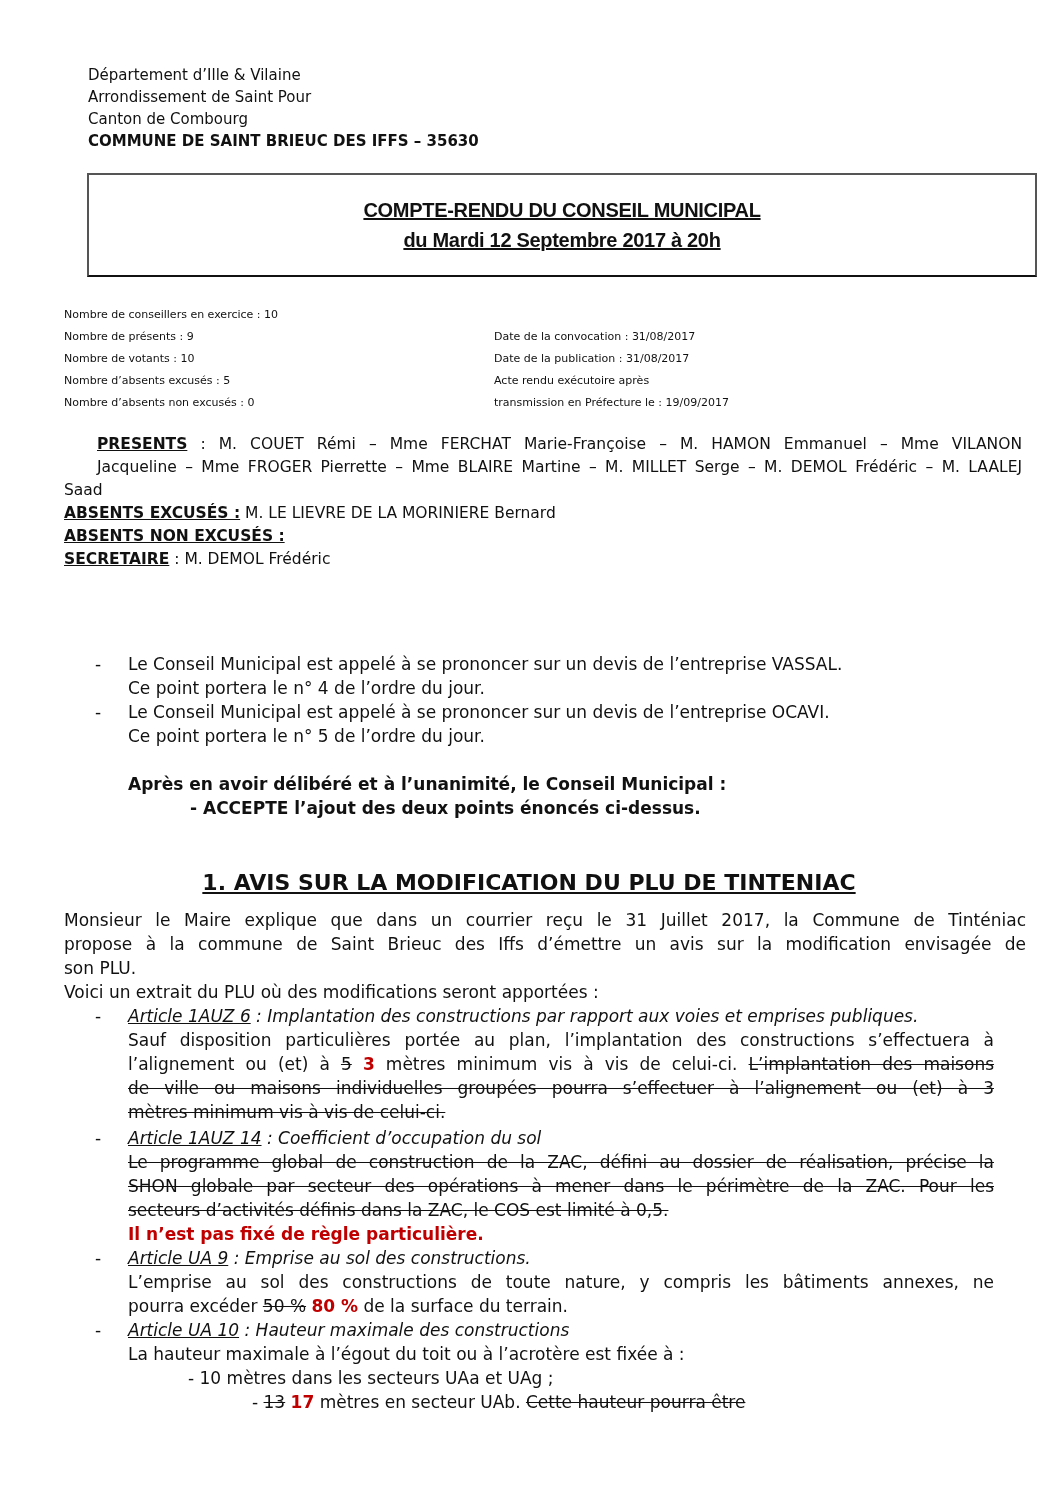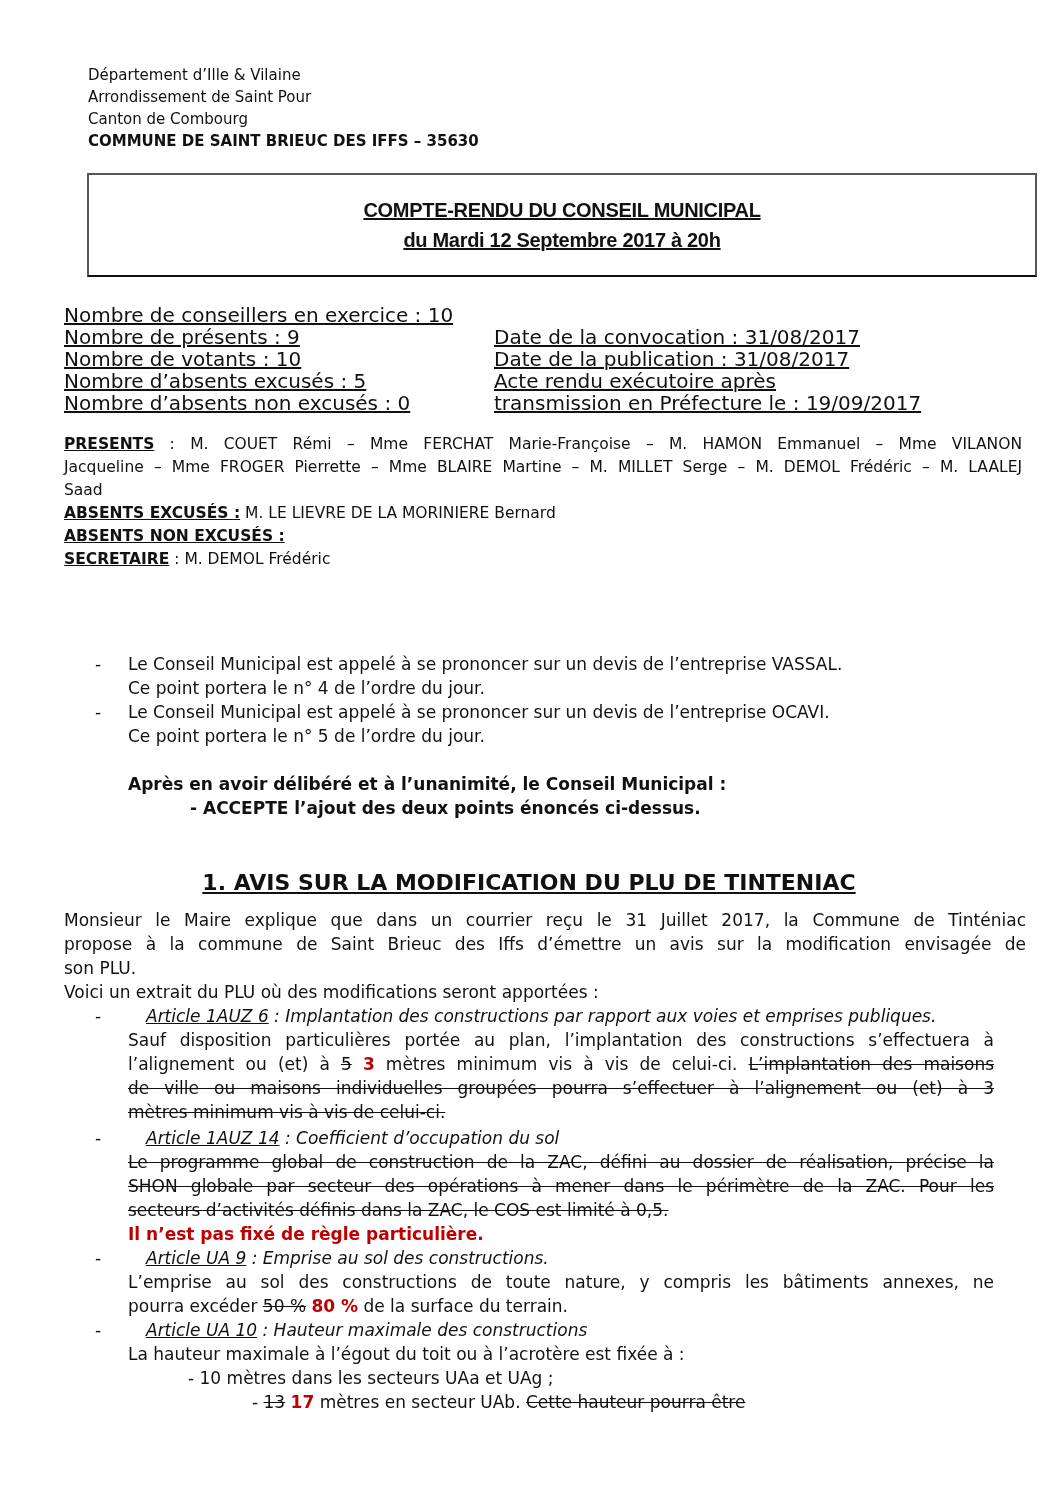--- a/index.html
+++ b/index.html
@@ -7,36 +7,36 @@
          font-family: "DejaVu Sans", sans-serif; color: #111; }
   .page { position: absolute; left: 0; top: 0; width: 1058px; height: 1497px; }
   .abs { position: absolute; white-space: nowrap; }
   .hdr { left: 64px; font-size: 15px; line-height: 22px; }
   .hdr-line { display: block; }
   .b { font-weight: bold; }
   .title-box { position: absolute; left: 53px; top: 173px; width: 950px; height: 104px;
                border: 2px solid #555; border-bottom-color: #111; box-sizing: border-box; margin-left: 34px; }
   .title-line { position: absolute; left: 0; width: 100%; text-align: center; font-weight: bold;
                 font-size: 20px; text-decoration: underline; font-family: "Liberation Sans Narrow","Liberation Sans", sans-serif; letter-spacing: -0.3px; }
-  .stats { font-size: 20px; line-height: 22px; text-decoration: underline; }
+  .stats { font-size: 11px; line-height: 22px; }
   .stat-line { display: block; }
   .members { position: absolute; left: 64px; top: 433px; width: 958px; font-size: 15.5px; line-height: 23px; }
-  .members .justify { text-align: justify; text-align-last: justify; display: block; }
+  .members .justify { text-align: justify; text-align-last: justify; display: block; margin-left: 33px; }
   .lbl { font-weight: bold; text-decoration: underline; }
   .para { position: absolute; left: 64px; width: 962px; font-size: 17px; line-height: 24px; }
   .bullet-row { position: absolute; left: 95px; font-size: 17px; line-height: 24px; white-space: nowrap; }
   .bullet-row .dash { display: inline-block; width: 33px; }
   .indent { position: absolute; left: 128px; font-size: 17px; line-height: 24px; white-space: nowrap; }
   .decision { position: absolute; font-weight: bold; font-size: 17px; line-height: 24px; white-space: nowrap; }
   .section-title { position: absolute; left: 0; width: 1058px; top: 870px; text-align: center; font-weight: bold;
                    font-size: 22px; text-decoration: underline; }
   .art-block { position: absolute; left: 128px; width: 866px; font-size: 17px; line-height: 24px; }
   .art-block .jl { text-align: justify; text-align-last: justify; display: block; }
   .art-title { font-style: italic; }
-  .art-title .u { text-decoration: underline; margin-left: 18px; }
+  .art-title .u { text-decoration: underline; }
   .strike { text-decoration: line-through; }
   .red { color: #c00000; font-weight: bold; }
   .dash-abs { position: absolute; left: 95px; font-size: 17px; line-height: 24px; }
 </style>
 </head>
 <body>
 
 <div class="page">
 
   <div class="abs hdr" style="top:64px;margin-left:24px;">

